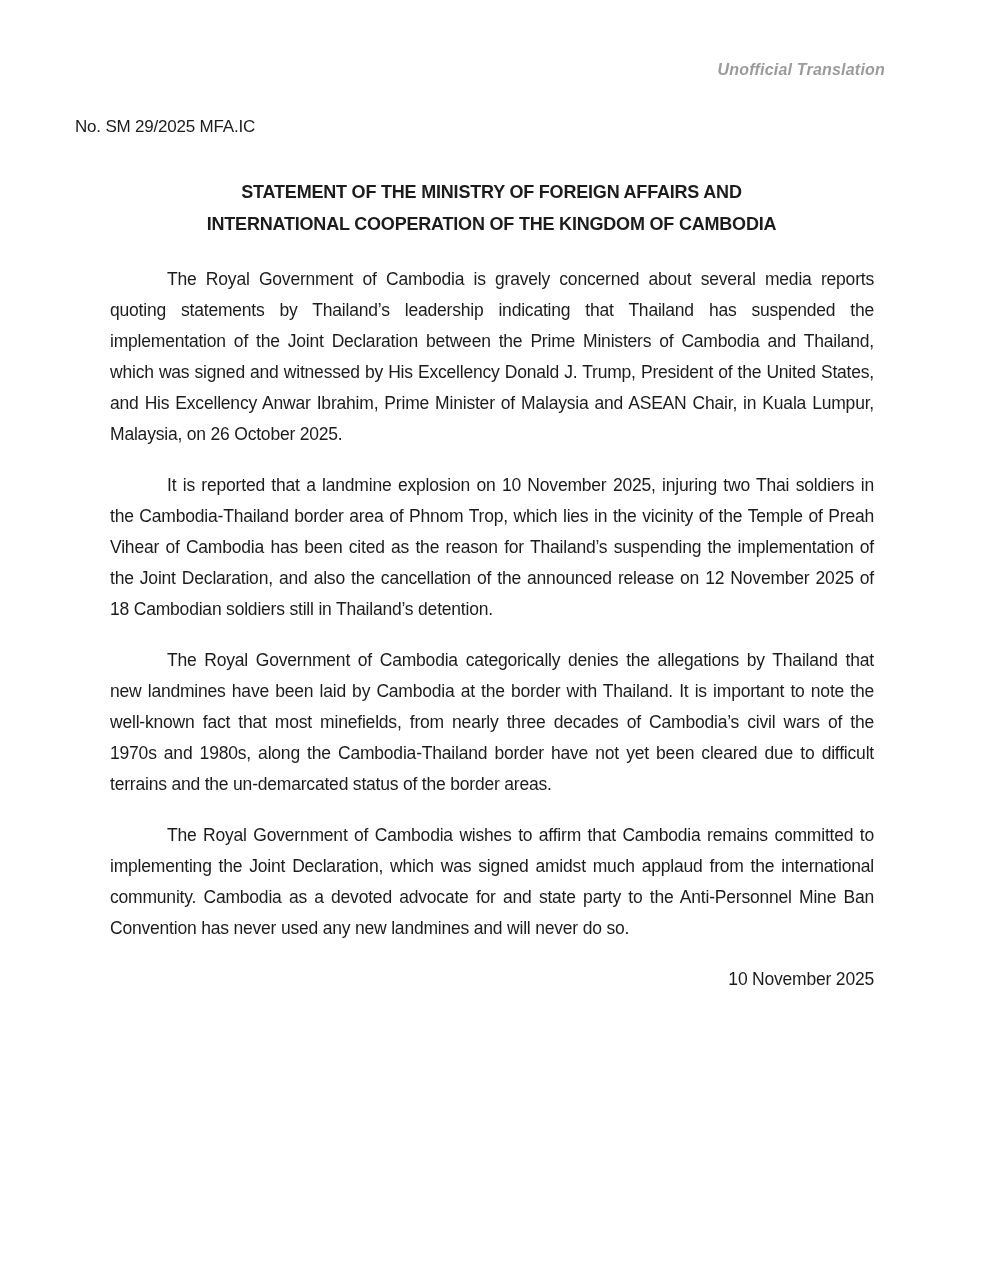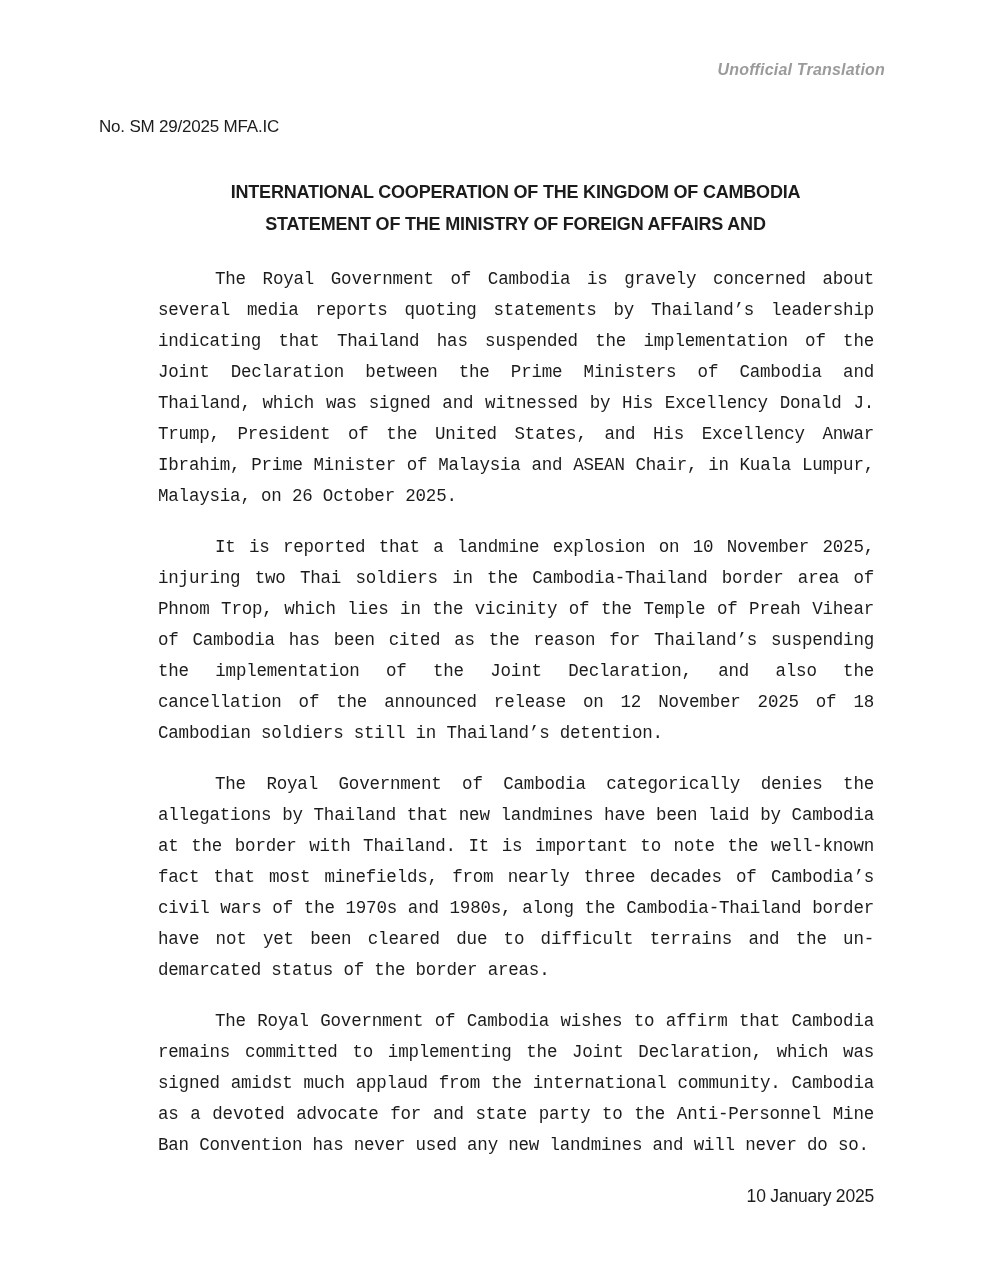--- a/index.html
+++ b/index.html
@@ -1,15 +1,15 @@
 <!DOCTYPE html>
 <html><head>
 <meta charset="utf-8">
 <style>
-  * { box-sizing: border-box; padding-left: 24px; }
+  * { box-sizing: border-box; }
   html, body {
     margin: 0;
     padding: 0;
     background: #ffffff;
   }
   .page {
     position: relative;
     width: 983px;
     height: 1280px;
     background: #ffffff;
@@ -51,46 +51,45 @@
     left: 110px;
     width: 764px;
   }
   .content p {
     margin: 0 0 20px 0;
     font-size: 17.5px;
     line-height: 31px;
     text-align: justify;
     text-indent: 57px;
     letter-spacing: -0.2px;
-    font-family: Liberation Mono, monospace;
   }
   .doc-date {
     margin-top: 19px;
     font-size: 17.5px;
     line-height: 31px;
     text-align: right;
     letter-spacing: -0.2px;
   }
 </style>
 </head>
 <body>
 
 <div class="page">
 
   <div class="translation-note">Unofficial Translation</div>
 
   <div class="ref-number">No. SM 29/2025 MFA.IC</div>
 
   <div class="doc-title">
+    <div>STATEMENT OF THE MINISTRY OF FOREIGN AFFAIRS AND</div>
     <div>INTERNATIONAL COOPERATION OF THE KINGDOM OF CAMBODIA</div>
-    <div>STATEMENT OF THE MINISTRY OF FOREIGN AFFAIRS AND</div>
   </div>
 
   <div class="content">
     <p>The Royal Government of Cambodia is gravely concerned about several media reports quoting statements by Thailand’s leadership indicating that Thailand has suspended the implementation of the Joint Declaration between the Prime Ministers of Cambodia and Thailand, which was signed and witnessed by His Excellency Donald J. Trump, President of the United States, and His Excellency Anwar Ibrahim, Prime Minister of Malaysia and ASEAN Chair, in Kuala Lumpur, Malaysia, on 26 October 2025.</p>
     <p>It is reported that a landmine explosion on 10 November 2025, injuring two Thai soldiers in the Cambodia-Thailand border area of Phnom Trop, which lies in the vicinity of the Temple of Preah Vihear of Cambodia has been cited as the reason for Thailand’s suspending the implementation of the Joint Declaration, and also the cancellation of the announced release on 12 November 2025 of 18 Cambodian soldiers still in Thailand’s detention.</p>
     <p>The Royal Government of Cambodia categorically denies the allegations by Thailand that new landmines have been laid by Cambodia at the border with Thailand. It is important to note the well-known fact that most minefields, from nearly three decades of Cambodia’s civil wars of the 1970s and 1980s, along the Cambodia-Thailand border have not yet been cleared due to difficult terrains and the un-demarcated status of the border areas.</p>
     <p>The Royal Government of Cambodia wishes to affirm that Cambodia remains committed to implementing the Joint Declaration, which was signed amidst much applaud from the international community. Cambodia as a devoted advocate for and state party to the Anti-Personnel Mine Ban Convention has never used any new landmines and will never do so.</p>
 
-    <div class="doc-date">10 January 2025</div>
+    <div class="doc-date">10 November 2025</div>
   </div>
 
 </div>
 
 </body></html>

